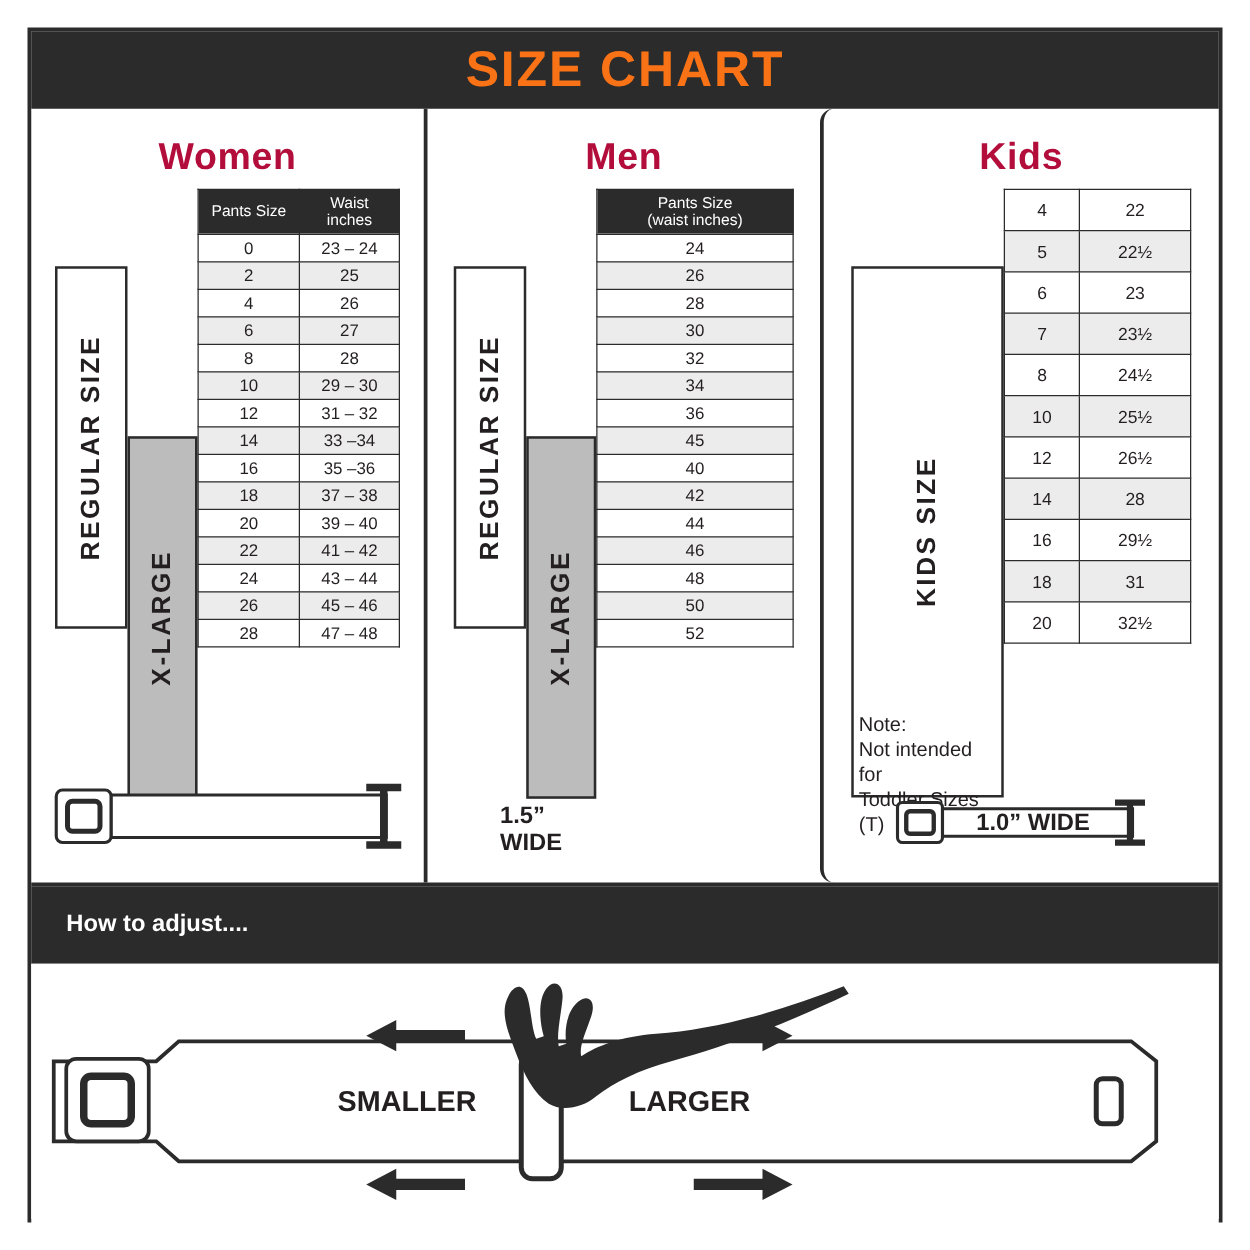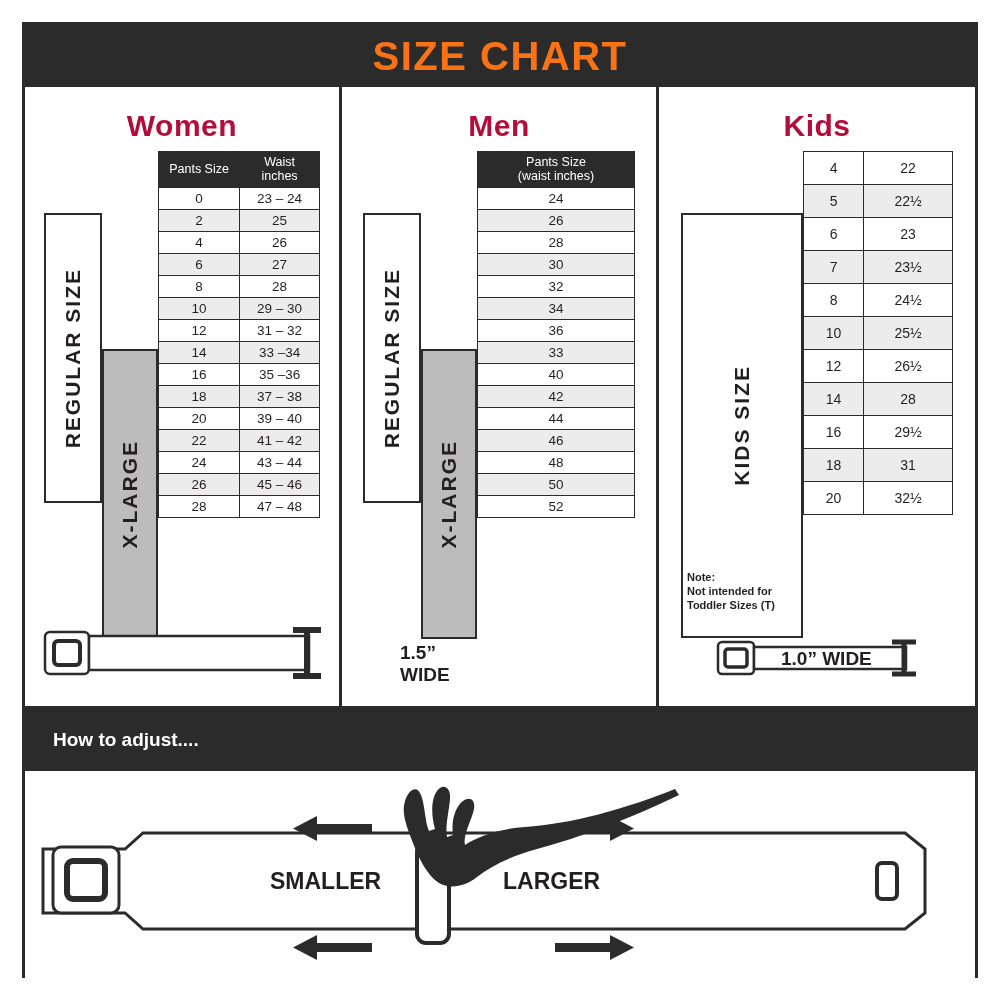--- a/index.html
+++ b/index.html
@@ -53,21 +53,21 @@
     height: 622px;
     border-bottom: 3px solid #2b2b2b;
     box-sizing: border-box;
   }
   .col {
     position: relative;
     box-sizing: border-box;
   }
   .col.women { width: 314px; }
   .col.men   { width: 317px; border-left: 3px solid #2b2b2b; }
-  .col.kids  { width: 319px; border-left: 3px solid #2b2b2b; }
+  .col.kids  { width: 319px; border-left: 3px solid #2b2b2b; border-radius: 11px; }
 
   .col-head {
     text-align: center;
     font-size: 30px;
     font-weight: bold;
     color: #b30e3b;
     padding-top: 22px;
     letter-spacing: 0.5px;
   }
 
@@ -138,22 +138,22 @@
     font-size: 13.5px;
   }
   table.sz tr.alt td { background: #ececec; }
 
   
   table.sz.kids td { height: 32px; font-size: 14px; }
   table.sz.kids th { font-size: 12.5px; padding: 6px 2px; }
 
   .note {
     position: absolute;
-    font-size: 11px;
-    font-weight: bold;
+    font-size: 16px;
+    font-weight: normal;
     line-height: 1.25;
     left: 6px;
   }
 
   
   .belt-row {
     position: absolute;
     bottom: 18px;
     left: 0;
     width: 100%;
@@ -323,21 +323,21 @@
             <tr>
                   <td>32</td>
                 </tr>
             <tr class="alt">
                   <td>34</td>
                 </tr>
             <tr>
                   <td>36</td>
                 </tr>
             <tr class="alt">
-                  <td>33</td>
+                  <td>45</td>
                 </tr>
             <tr>
                   <td>40</td>
                 </tr>
             <tr class="alt">
                   <td>42</td>
                 </tr>
             <tr>
                   <td>44</td>
                 </tr>

